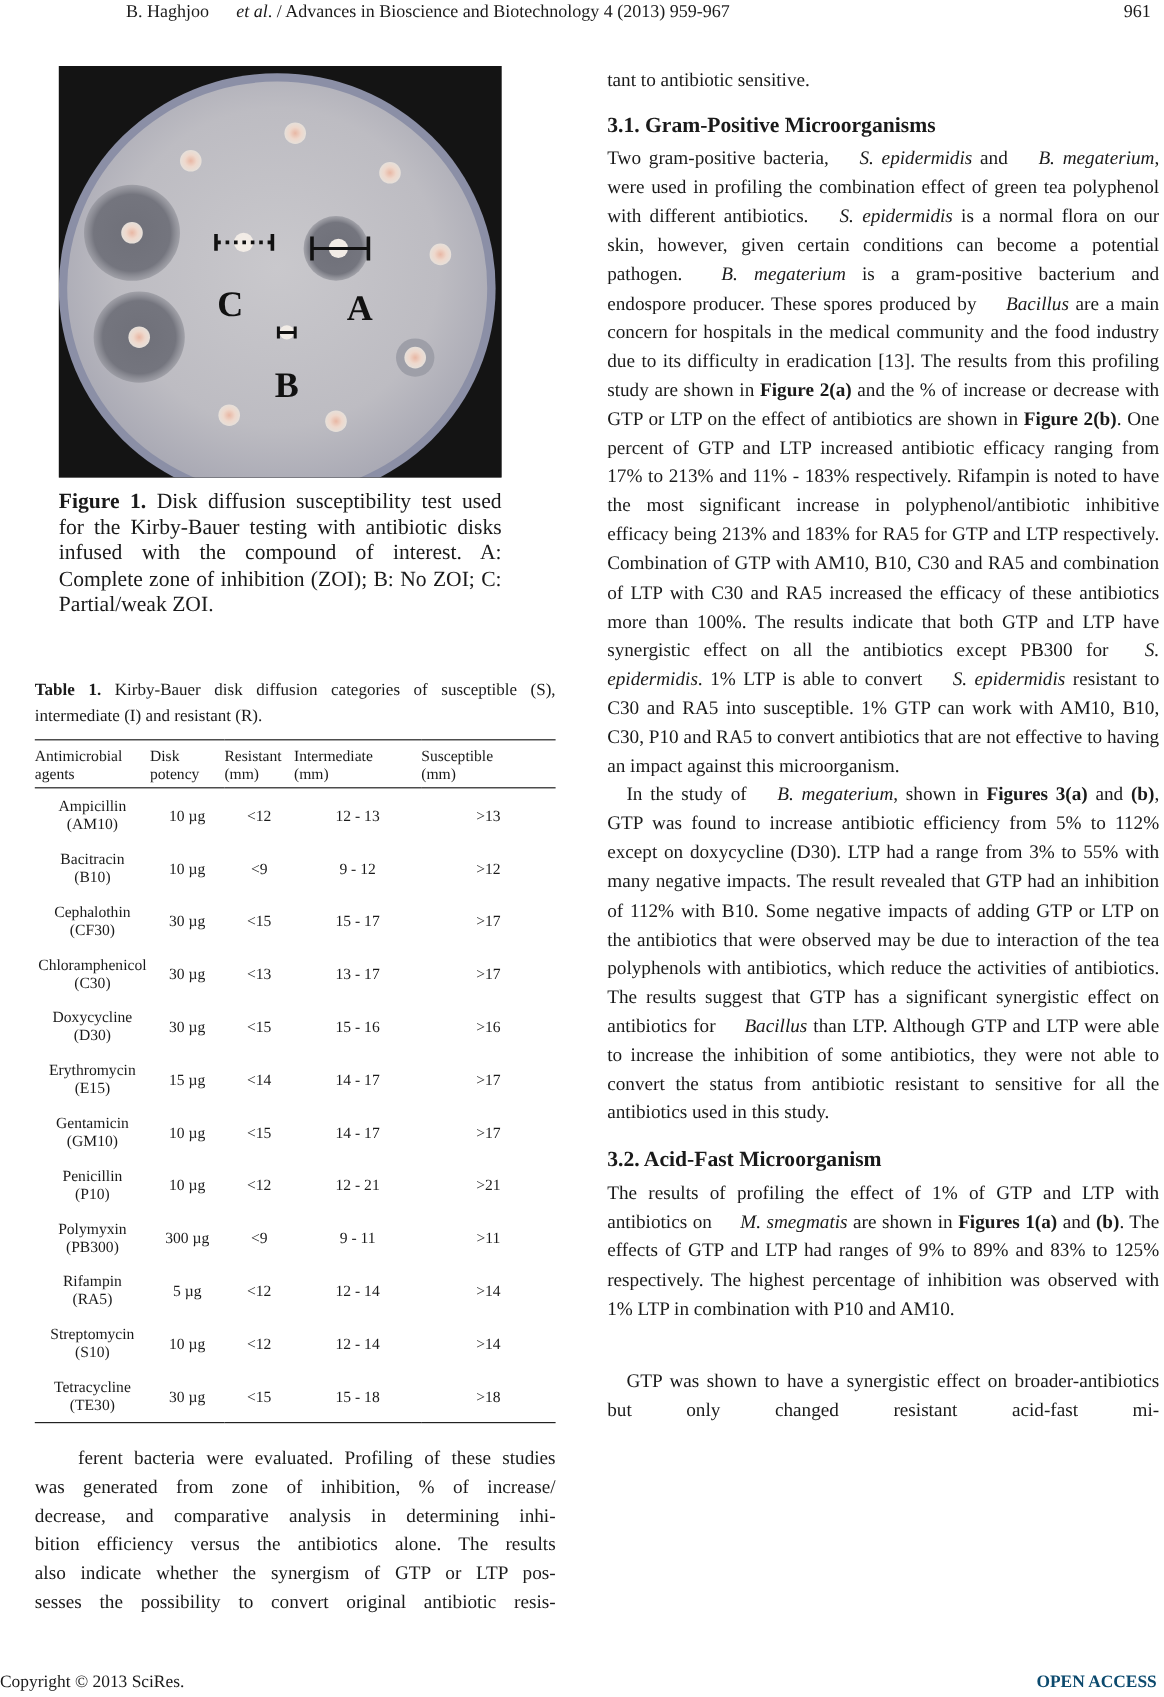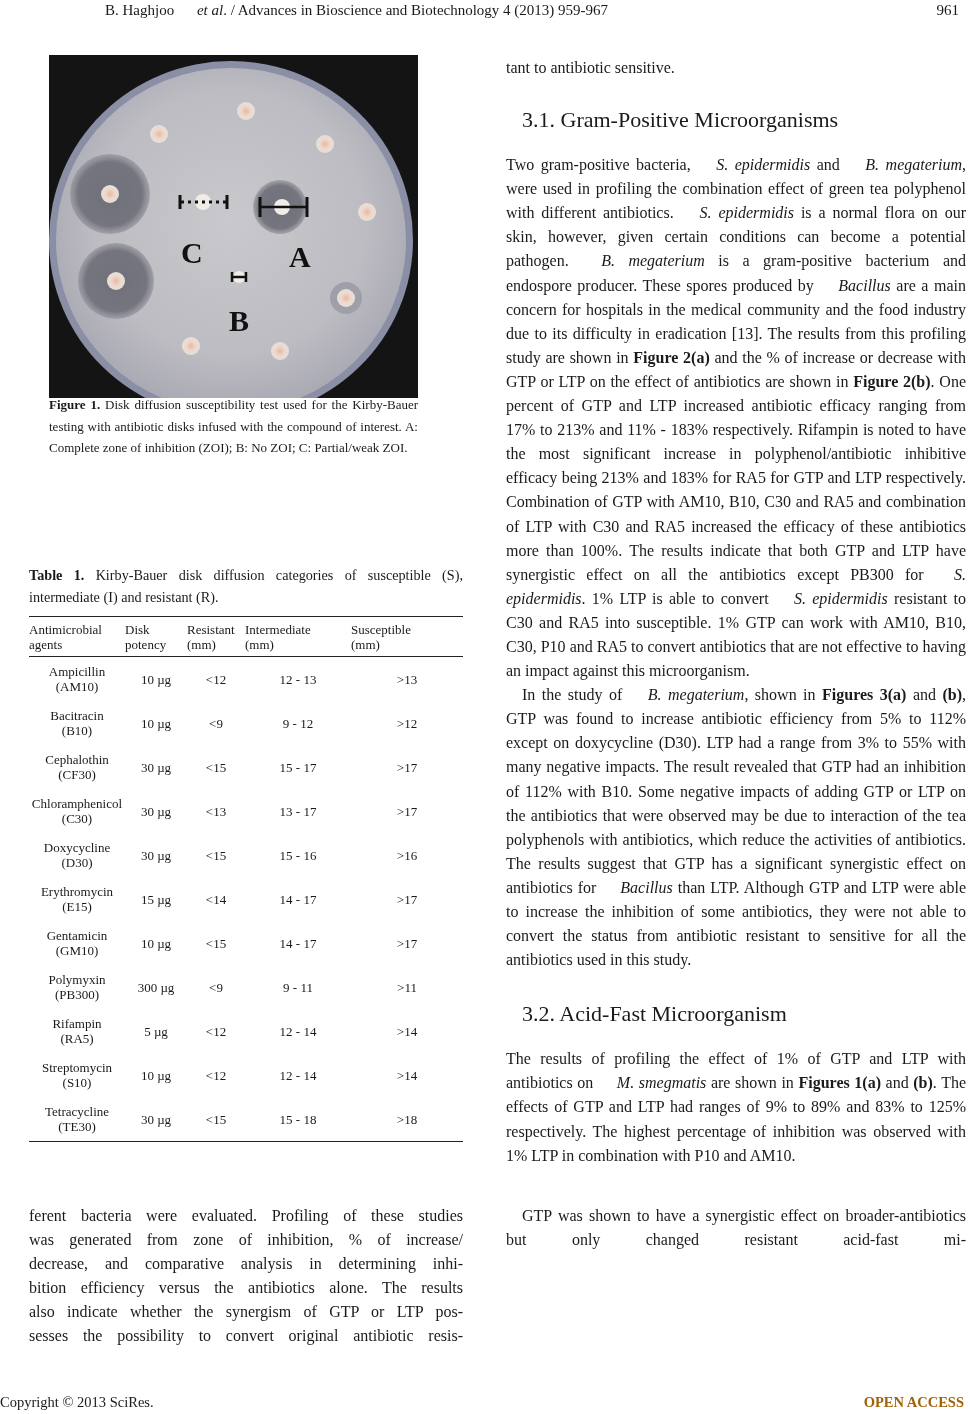--- a/index.html
+++ b/index.html
@@ -11,22 +11,22 @@
     position: absolute; top: 0; left: 0; width: 970px; height: 24px;
     font-size: 15px; line-height: 20px;
   }
   .running-head .title { position: absolute; left: 105px; top: 0; }
   .running-head .page-num { position: absolute; right: 11px; top: 0; }
 
   .figure1 { position: absolute; left: 49px; top: 55px; width: 369px; height: 343px; background: #121212; overflow: hidden; }
   .figure1 svg { display: block; }
 
   .fig-caption {
-    position: absolute; left: 49px; top: 394px; width: 369px;
-    font-size: 13px; line-height: 21.5px; text-align: justify; text-align-last: left;
+    position: absolute; left: 49px; top: 407px; width: 369px;
+    font-size: 18px; line-height: 21.5px; text-align: justify; text-align-last: left;
   }
   .table-caption {
     position: absolute; left: 29px; top: 565px; width: 434px;
     font-size: 14.2px; line-height: 21.5px; text-align: justify; text-align-last: left;
   }
   b { font-weight: bold; }
 
   .tbl {
     position: absolute; left: 29px; top: 616px; width: 434px;
     border-collapse: collapse; font-size: 13px;
@@ -44,28 +44,28 @@
     font-size: 16px; line-height: 24.1px; text-align: justify; text-align-last: justify;
   }
   .left-text .line { display: block; height: 24.1px; }
 
   .right-col {
     position: absolute; left: 506px; top: 56px; width: 460px;
     font-size: 16px; line-height: 24.1px;
   }
   .right-col p { margin: 0; text-align: justify; }
   .right-col p.indent { text-indent: 16px; }
-  .right-col h2 { font-size: 22px; font-weight: normal; margin: 16px; line-height: 24px; }
+  .right-col h2 { font-size: 18px; font-weight: bold; margin: 0; line-height: 24px; }
   .right-col .sp1 { height: 12px; }
   .right-col .sp2 { height: 5px; }
   .right-col .sp3 { height: 14px; }
 
   .footer { position: absolute; top: 1394px; left: 0; width: 970px; font-size: 14.5px; }
   .footer .copyright { position: absolute; left: 0; top: 0; }
-  .footer .open-access { position: absolute; right: 6px; top: 0; color: #a16207; font-weight: bold; }
+  .footer .open-access { position: absolute; right: 6px; top: 0; color: #0c4a6e; font-weight: bold; }
   i { font-style: italic; margin-left: 19px; }
 </style>
 </head>
 <body>
 
 <div class="running-head">
   <span class="title"><span>B. Haghjoo</span> <i>et al</i><span>. / Advances in Bioscience and Biotechnology 4 (2013) 959-967</span></span>
   <span class="page-num">961</span>
 </div>
 
@@ -200,20 +200,27 @@
         <td>&gt;17</td>
       </tr>
       <tr>
         <td class="agent"><span>Gentamicin</span><br><span>(GM10)</span></td>
         <td>10 µg</td>
         <td>&lt;15</td>
         <td>14 - 17</td>
         <td>&gt;17</td>
       </tr>
       <tr>
+        <td class="agent"><span>Penicillin</span><br><span>(P10)</span></td>
+        <td>10 µg</td>
+        <td>&lt;12</td>
+        <td>12 - 21</td>
+        <td>&gt;21</td>
+      </tr>
+      <tr>
         <td class="agent"><span>Polymyxin</span><br><span>(PB300)</span></td>
         <td>300 µg</td>
         <td>&lt;9</td>
         <td>9 - 11</td>
         <td>&gt;11</td>
       </tr>
       <tr>
         <td class="agent"><span>Rifampin</span><br><span>(RA5)</span></td>
         <td>5 µg</td>
         <td>&lt;12</td>
@@ -231,21 +238,21 @@
         <td class="agent"><span>Tetracycline</span><br><span>(TE30)</span></td>
         <td>30 µg</td>
         <td>&lt;15</td>
         <td>15 - 18</td>
         <td>&gt;18</td>
       </tr>
     </tbody>
 </table>
 
 <div class="left-text" id="left-lines">
-    <div class="line" style="text-align: justify; text-align-last: justify;">ferent bacteria were evaluated. Profiling of these studies</div>
+    <div class="line" style="text-align: justify; text-align-last: justify; margin-left: 36px;">ferent bacteria were evaluated. Profiling of these studies</div>
     <div class="line" style="text-align: justify; text-align-last: justify;">was generated from zone of inhibition, % of increase/</div>
     <div class="line" style="text-align: justify; text-align-last: justify;">decrease, and comparative analysis in determining inhi-</div>
     <div class="line" style="text-align: justify; text-align-last: justify;">bition efficiency versus the antibiotics alone. The results</div>
     <div class="line" style="text-align: justify; text-align-last: justify;">also indicate whether the synergism of GTP or LTP pos-</div>
     <div class="line" style="text-align: justify; text-align-last: justify;">sesses the possibility to convert original antibiotic resis-</div>
   </div>
 
 <div class="right-col">
   <p>tant to antibiotic sensitive.</p>
   <div class="sp1"></div>

